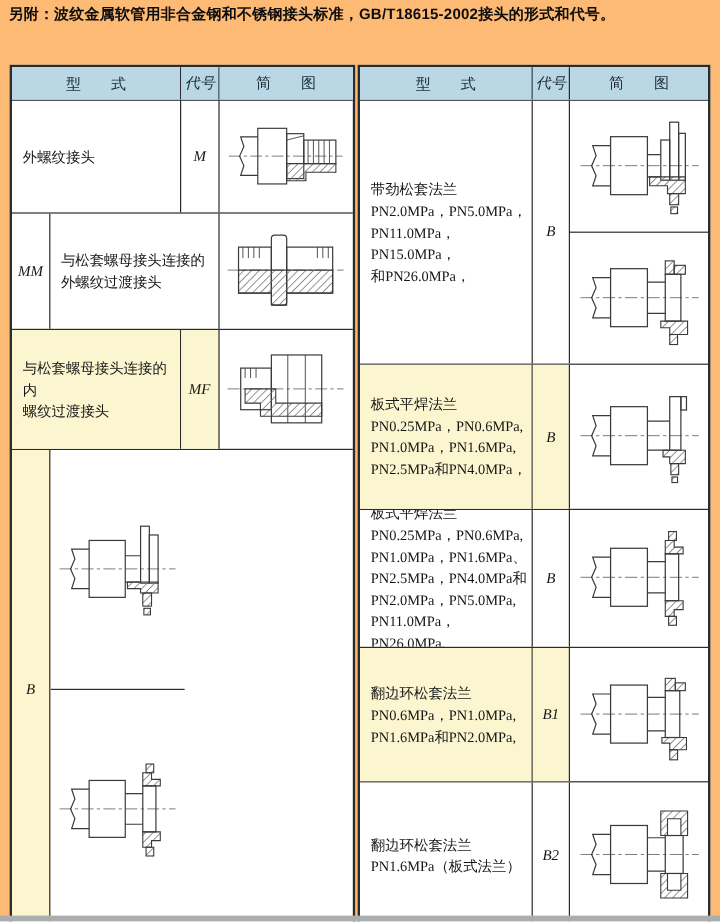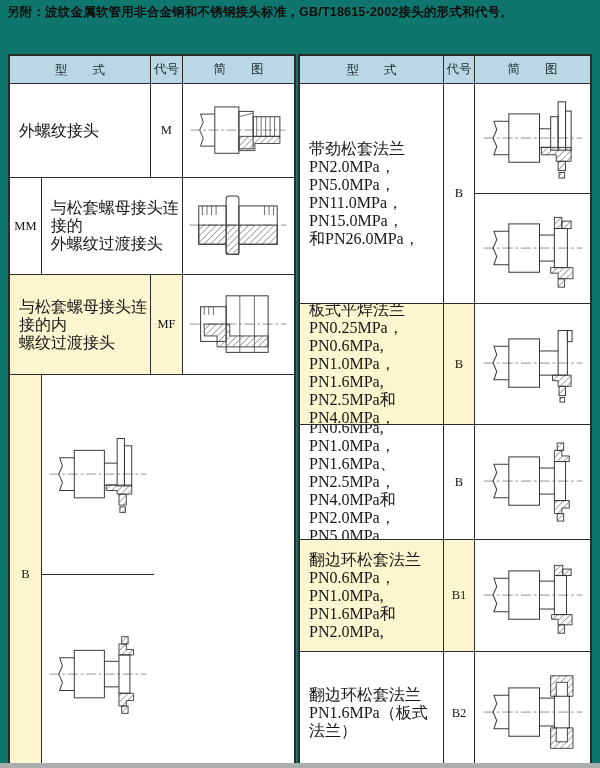--- a/index.html
+++ b/index.html
@@ -3,36 +3,36 @@
 <meta charset="utf-8">
 <style>
   :root{
     --header-bg:#b9d7e5;
     --highlight-bg:#fbf6cf;
     --border:#2b2b2b;
     --line:#3a3a3a;
     --page-edge:#aaaeae;
   }
   html,body{margin:0;padding:0;background:#fff;}
-  #page{position:relative;width:600px;height:768px;background:#0f766e;overflow:hidden;
+  #page{position:relative;width:600px;height:768px;background:#fdba74;overflow:hidden;
         font-family:"Liberation Serif",serif;color:#151515;}
   #title{position:absolute;left:7px;top:4px;font-family:"Liberation Sans",sans-serif;
          font-weight:bold;font-size:12.5px;color:#0d0d0d;letter-spacing:.2px;}
   .tbl{position:absolute;top:54px;display:flex;flex-direction:column;
        border:2px solid var(--border);box-sizing:border-box;background:#fff;}
   #tbl-left{left:8px;width:288px;height:722px;}
   #tbl-right{left:298px;width:294px;height:722px;}
   .row{display:flex;flex:0 0 auto;border-bottom:1px solid var(--border);box-sizing:border-box;}
   .row:last-child{border-bottom:none;flex:1 1 auto;}
   .cell{border-right:1px solid var(--border);box-sizing:border-box;display:flex;
         align-items:center;overflow:hidden;}
   .cell:last-child{border-right:none;text-align:right;}
-  .c-type{justify-content:flex-start;padding:4px 3px 4px 9px;font-size:16px;line-height:18px;}
+  .c-type{justify-content:flex-start;padding:4px 3px 4px 9px;font-size:12px;line-height:18px;}
   .c-type span{white-space:pre-line;}
-  .c-code{justify-content:center;font-size:12.5px;}
+  .c-code{justify-content:center;font-size:12.5px;font-style:italic;}
   .c-diag{flex-direction:column;justify-content:center;padding:0;}
   .hdr .cell{justify-content:center;font-size:12.5px;background:var(--header-bg);
              color:#1c2a33;padding:0;}
   #tbl-left .c-type{width:142px;}
   #tbl-left .c-code{width:32px;}
   #tbl-left .c-diag{width:112px;}
   #tbl-right .c-type{width:144px;}
   #tbl-right .c-code{width:31px;}
   #tbl-right .c-diag{width:115px;}
   .hl{background:var(--highlight-bg);}

